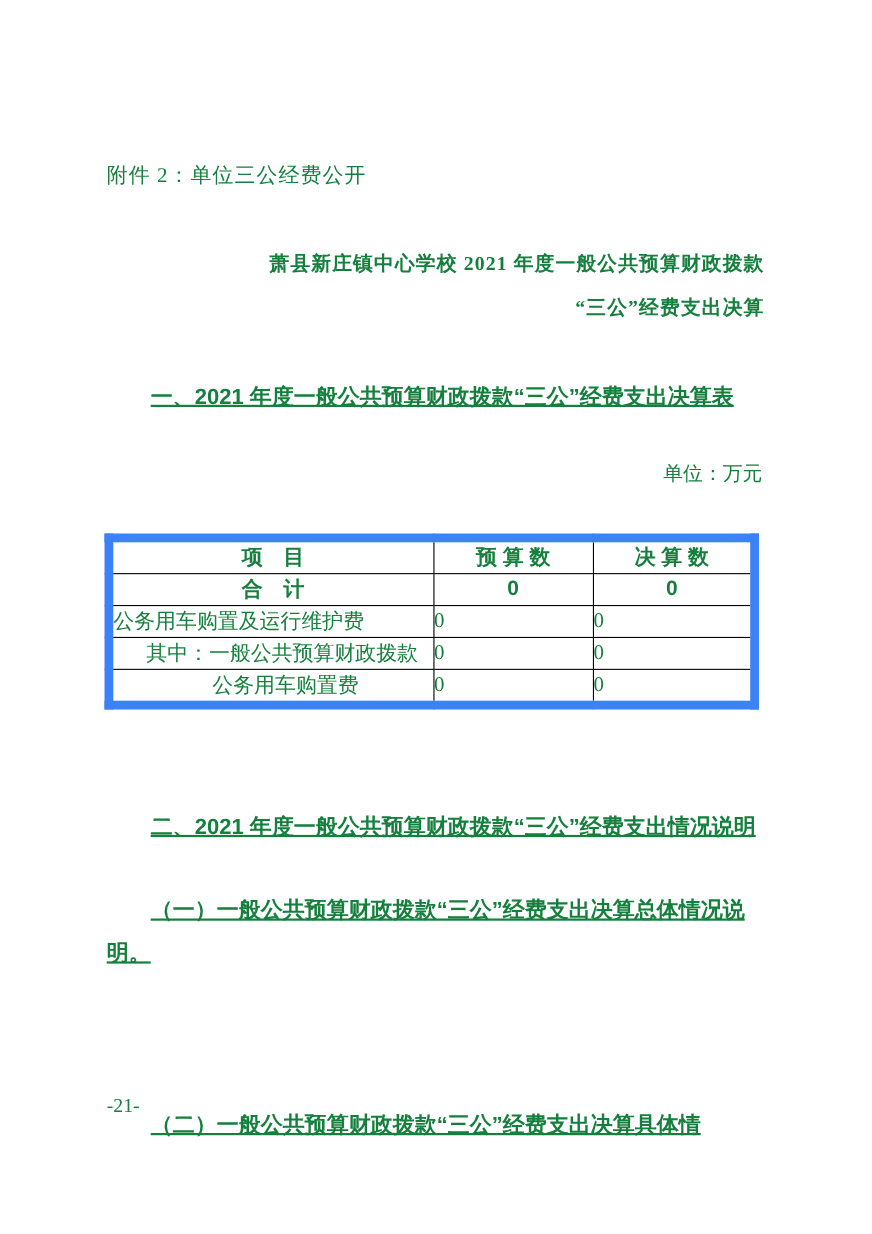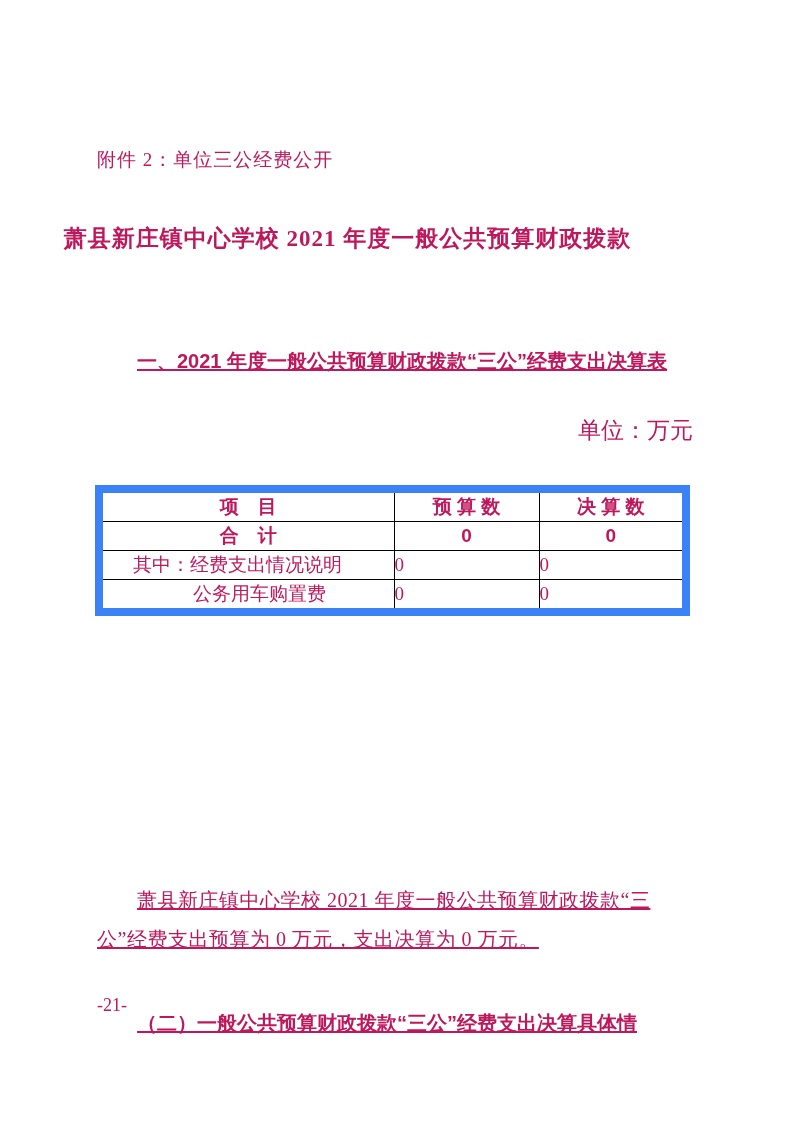--- a/index.html
+++ b/index.html
@@ -6,40 +6,40 @@
     margin: 0;
     padding: 0;
     background: #888;
   }
   .page {
     position: relative;
     width: 793px;
     height: 1122px;
     margin: 0 auto;
     background: #ffffff;
-    color: #be185d;
+    color: #15803d;
     font-family: "Liberation Serif", "DejaVu Serif", serif;
     overflow: hidden;
   }
   .attachment {
     position: absolute;
     left: 97px;
     top: 146px;
     font-size: 19px;
     line-height: 27px;
     letter-spacing: 1px;
   }
   .doc-title {
     position: absolute;
     left: 0;
     top: 219px;
     width: 695px;
-    text-align: center;
+    text-align: right;
     font-weight: bold;
-    font-size: 23px;
+    font-size: 18px;
     line-height: 40px;
     letter-spacing: 1px;
   }
   .para {
     position: absolute;
     left: 97px;
     width: 596px;
     font-size: 20px;
     line-height: 39px;
     text-indent: 2em;
@@ -51,21 +51,21 @@
     font-weight: bold;
     letter-spacing: 0;
   }
   .sec1-heading { top: 342px; }
   .unit-note {
     position: absolute;
     left: 97px;
     top: 417px;
     width: 596px;
     text-align: right;
-    font-size: 23px;
+    font-size: 18px;
     line-height: 27px;
   }
   .dtable {
     position: absolute;
     left: 95px;
     top: 485px;
     width: 587px;
     border-collapse: collapse;
     table-layout: fixed;
     border: 8px solid #3b82f6;
@@ -122,20 +122,21 @@
 </style>
 </head>
 <body>
 
 <div class="page">
 
   <div class="attachment">附件 2：单位三公经费公开</div>
 
   <div class="doc-title">
     <div>萧县新庄镇中心学校 2021 年度一般公共预算财政拨款</div>
+    <div>“三公”经费支出决算</div>
   </div>
 
   <div class="para sec-heading sec1-heading">一、2021 年度一般公共预算财政拨款“三公”经费支出决算表</div>
 
   <div class="unit-note">单位：万元</div>
 
   <table class="dtable">
     <colgroup>
       <col style="width:295px">
       <col style="width:145px">
@@ -148,33 +149,39 @@
         <th>决 算 数</th>
       </tr>
     </thead>
     <tbody>
       <tr class="row-total">
         <td>合　计</td>
         <td class="cell-val">0</td>
         <td class="cell-val">0</td>
       </tr>
       <tr>
-        <td class="cell-label indent-1">其中：经费支出情况说明</td>
+        <td class="cell-label">公务用车购置及运行维护费</td>
+        <td class="cell-val">0</td>
+        <td class="cell-val">0</td>
+      </tr>
+      <tr>
+        <td class="cell-label indent-1">其中：一般公共预算财政拨款</td>
         <td class="cell-val">0</td>
         <td class="cell-val">0</td>
       </tr>
       <tr>
         <td class="cell-label indent-2">公务用车购置费</td>
         <td class="cell-val">0</td>
         <td class="cell-val">0</td>
       </tr>
     </tbody>
   </table>
 
+  <div class="para sec-heading sec2-heading">二、2021 年度一般公共预算财政拨款“三公”经费支出情况说明</div>
 
+  <div class="para sec-heading sub1-heading">（一）一般公共预算财政拨款“三公”经费支出决算总体情况说明。</div>
 
-  <div class="para body-para">萧县新庄镇中心学校 2021 年度一般公共预算财政拨款“三公”经费支出预算为 0 万元，支出决算为 0 万元。</div>
 
   <div class="para sec-heading sub2-heading">（二）一般公共预算财政拨款“三公”经费支出决算具体情</div>
 
   <div class="page-number">-21-</div>
 
 </div>
 
 </body></html>

